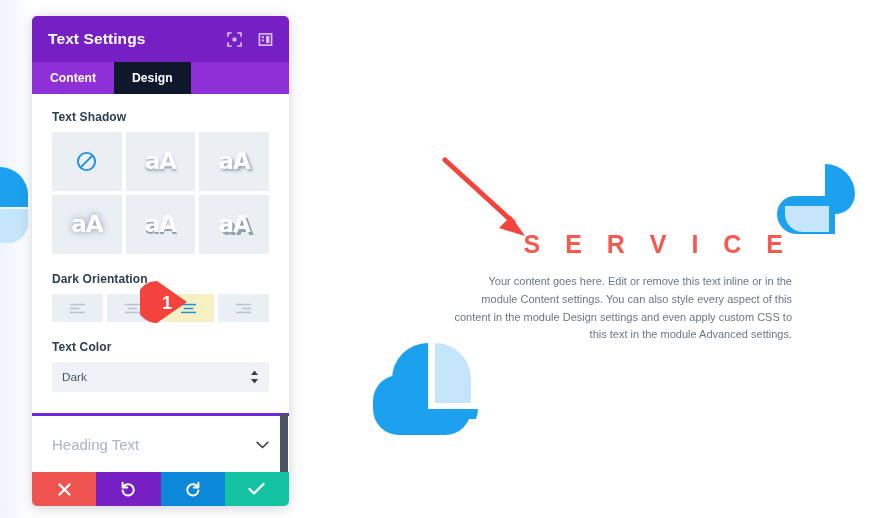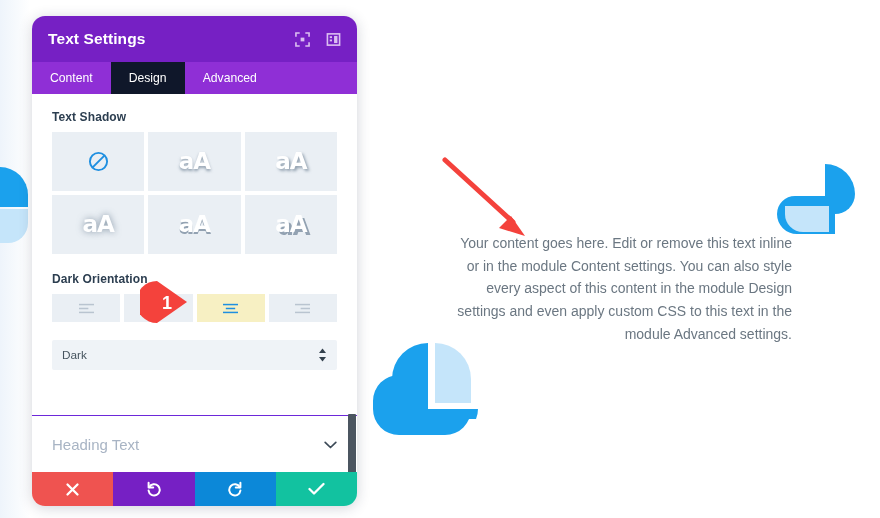--- a/index.html
+++ b/index.html
@@ -18,43 +18,43 @@
 
   
   .left-wash {
     position: absolute; left: 0; top: 0; width: 30px; height: 518px;
     background: linear-gradient(to right, #eef4fb 0%, #f7fafd 55%, #ffffff 100%);
   }
 
   
   .modal {
     position: absolute; left: 32px; top: 16px;
-    width: 325px; height: 490px;
+    width: 257px; height: 490px;
     background: #ffffff;
     box-shadow: 0 2px 14px rgba(30,40,70,.20);
-    border-radius: 13px;
+    border-radius: 5px;
     overflow: hidden;
   }
   .modal-header {
     height: 46px; background: #7620c4;
     display: flex; align-items: center; padding: 0 16px;
   }
   .modal-title {
     color: #fff; font-size: 15.5px; font-weight: bold; letter-spacing: .1px;
     flex: 1;
   }
   .hdr-icons { display: flex; gap: 16px; align-items: center; }
   .hdr-icon { width: 15px; height: 15px; opacity: .92; cursor: pointer; display:block; }
 
   .tabs {
     height: 32px; background: #8f2fd6; display: flex; align-items: stretch;
   }
   .tab {
     display: flex; align-items: center; justify-content: center;
-    color: #ffffff; font-size: 12.2px; font-weight: normal;
+    color: #ffffff; font-size: 12.2px; font-weight: bold;
     padding: 0 18px; cursor: pointer; white-space: nowrap;
   }
   .tab.active { background: #0f172a; }
 
   .panel-body {
     position: relative;
     height: 380px;
     background: #fff;
     padding: 16px 20px 0 20px;
     overflow: hidden;
@@ -108,21 +108,21 @@
     cursor: pointer;
   }
   .select-arrows {
     position: absolute; right: 10px; top: 50%; transform: translateY(-50%);
     width: 9px; height: 14px; display:block;
   }
 
   
   .accordion {
     position: absolute; left: 0; right: 0; bottom: 0;
-    border-top: 1px solid #6d28d9;
+    border-top: 3px solid #6d28d9;
   }
   .accordion-row {
     height: 58px; display: flex; align-items: center;
     padding: 0 20px; cursor: pointer; background: #fff;
     border-bottom: 1px solid #e6ecf1;
   }
   .accordion-title {
     flex: 1; font-size: 15px; color: #a8b4c4; font-weight: normal;
   }
   .chev { width: 13px; height: 8px; display:block; }
@@ -155,21 +155,21 @@
   
   .content-block {
     position: absolute; left: 452px; top: 232px; width: 340px;
     text-align: right;
   }
   .service-title {
     font-size: 25px; font-weight: bold; color: #f9584f;
     letter-spacing: 9px; margin-bottom: 16px; line-height: 1;
   }
   .body-copy {
-    font-size: 14px; line-height: 1.62; color: #6b7782;
+    font-size: 11px; line-height: 1.62; color: #6b7782;
   }
 
   
   .cloud { position: absolute; }
 
   
   .arrow { position: absolute; left: 437px; top: 152px; }
 </style>
 </head>
 <body>
@@ -191,20 +191,21 @@
 
   <svg class="cloud" style="left:365px; top:335px;" width="130" height="112" viewBox="0 0 130 112">
     <path d="M70 8 a36 36 0 0 1 36 36 v24 h-36 z" fill="#c5e5fa"></path>
     <path d="M63 8 a36 36 0 0 0 -36 36 a1 1 0 0 0 0 1 h36 z" fill="#1ba1ed"></path>
     <path d="M8 66 a26 26 0 0 1 26 -26 h29 v34 h43 v0 a26 26 0 0 1 -26 26 h-46 a26 26 0 0 1 -26 -26 z" fill="#1ba1ed"></path>
     <path d="M70 74 h43 a26 26 0 0 1 -2 10 h-41 z" fill="#1ba1ed"></path>
     <path d="M70 44 h36 v24 h-36 z" fill="#c5e5fa"></path>
   </svg>
 
   <div class="content-block">
+    <div class="service-title">S E R V I C E</div>
     <div class="body-copy">Your content goes here. Edit or remove this text inline or in the module Content settings. You can also style every aspect of this content in the module Design settings and even apply custom CSS to this text in the module Advanced settings.</div>
   </div>
 
   <svg class="arrow" width="96" height="92" viewBox="0 0 96 92">
     <line x1="8" y1="8" x2="76" y2="70" stroke="#f4423c" stroke-width="5" stroke-linecap="round"></line>
     <path d="M88 84 L62 76 L74 64 Z" fill="#f4423c"></path>
   </svg>
 
   <div class="modal">
 
@@ -220,21 +221,20 @@
           <rect x="4" y="4.5" width="2.4" height="2" fill="#e4cdf5"></rect>
           <rect x="4" y="8" width="2.4" height="2" fill="#e4cdf5"></rect>
           <rect x="8.6" y="4.2" width="3.6" height="7.6" fill="#e4cdf5"></rect>
         </svg>
       </div>
     </div>
 
     <div class="tabs">
       <div class="tab">Content</div>
       <div class="tab active">Design</div>
-      <div class="tab">Advanced</div>
     </div>
 
     <div class="panel-body">
 
       <div class="field-label">Text Shadow</div>
       <div class="shadow-grid">
         <div class="shadow-cell">
           <svg class="no-icon" viewBox="0 0 22 22">
             <circle cx="11" cy="11" r="9" fill="none" stroke="#1f8fe0" stroke-width="2"></circle>
             <line x1="4.6" y1="17.4" x2="17.4" y2="4.6" stroke="#1f8fe0" stroke-width="2"></line>
@@ -282,20 +282,21 @@
         </div>
         <div class="orient-btn">
           <svg class="al-icon" viewBox="0 0 16 11">
             <rect x="0" y="0.5" width="16" height="1.6" fill="#b9c4d0"></rect>
             <rect x="6" y="4.7" width="10" height="1.6" fill="#b9c4d0"></rect>
             <rect x="0" y="8.9" width="16" height="1.6" fill="#b9c4d0"></rect>
           </svg>
         </div>
       </div>
 
+      <div class="field-label">Text Color</div>
       <div class="select-wrap">
         <div class="fake-select">Dark</div>
         <svg class="select-arrows" viewBox="0 0 9 14">
           <path d="M4.5 0.5 L8 5 L1 5 Z" fill="#33414d"></path>
           <path d="M4.5 13.5 L8 9 L1 9 Z" fill="#33414d"></path>
         </svg>
       </div>
 
       <div class="accordion">
         <div class="accordion-row">

